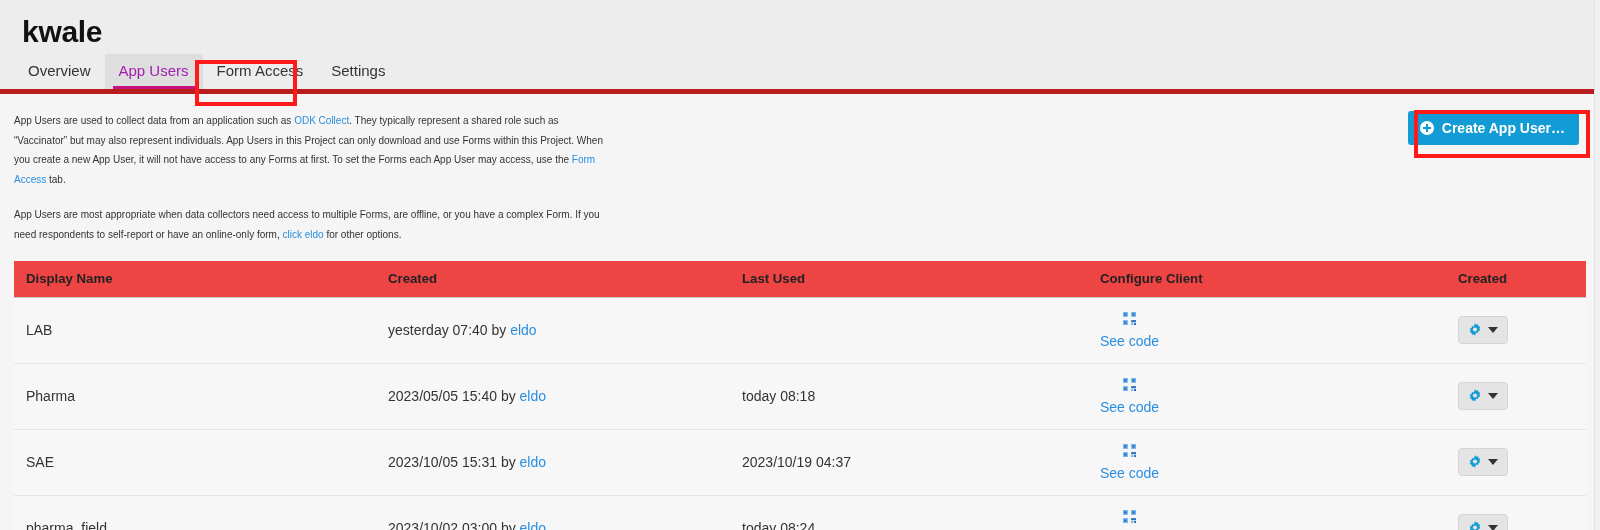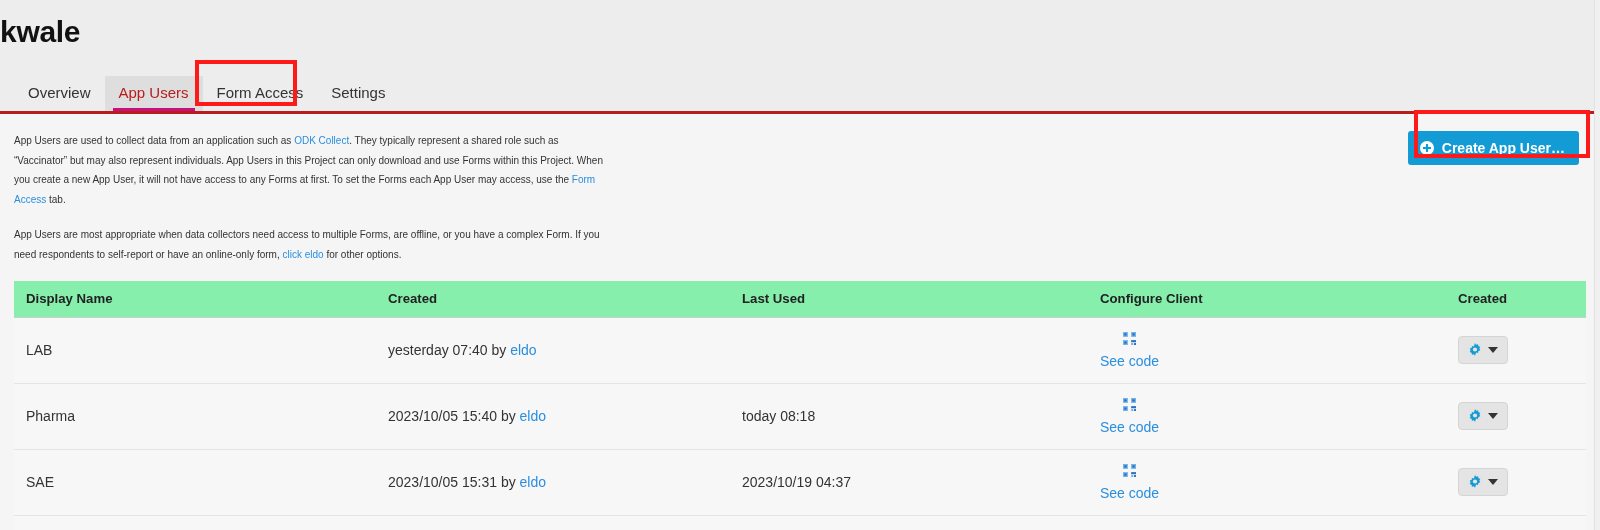--- a/index.html
+++ b/index.html
@@ -14,24 +14,24 @@
     font-family: "Liberation Sans", sans-serif;
     background: #f5f5f5;
     color: #333333;
     font-size: 14px;
     -webkit-font-smoothing: antialiased;
   }
 
   
   .header-band {
     position: relative;
-    height: 114px;
+    height: 94px;
     background: #ededed;
-    border-bottom: 3px solid #b91c1c;
-    padding: 0 0;
+    border-bottom: 5px solid #b91c1c;
+    padding: 0 22px;
   }
 
   .project-title {
     font-size: 30px;
     font-weight: bold;
     color: #111111;
     letter-spacing: -0.3px;
     padding-top: 14px;
     line-height: 36px;
   }
@@ -54,21 +54,21 @@
     line-height: 18px;
     white-space: nowrap;
     cursor: pointer;
     background: transparent;
     border: 0;
     font-family: inherit;
   }
 
   .tab.active {
     background: #dedede;
-    color: #b91c1c;
+    color: #a21caf;
   }
 
   .tab.active::after {
     content: "";
     position: absolute;
     left: 8px;
     right: 8px;
     bottom: 0;
     height: 3px;
     background: #c5127f;
@@ -146,21 +146,21 @@
     padding: 0 14px;
   }
 
   table.app-users {
     width: 100%;
     border-collapse: collapse;
     table-layout: fixed;
   }
 
   table.app-users thead th {
-    background: #86efac;
+    background: #ef4444;
     text-align: left;
     font-size: 13.2px;
     font-weight: bold;
     color: #222222;
     padding: 10px 12px;
     border-bottom: 1px solid #cccccc;
     line-height: 16px;
   }
 
   table.app-users tbody td {
@@ -315,21 +315,21 @@
               <path fill="#129bd4" d="M8 0l1.3 1.9 2.2-.6.4 2.3 2.2.8-1.1 2 1.1 2-2.2.8-.4 2.3-2.2-.6L8 14.7 6.7 12.9l-2.2.6-.4-2.3-2.2-.8 1.1-2-1.1-2 2.2-.8.4-2.3 2.2.6z"></path>
               <circle cx="8" cy="7.4" r="2.4" fill="#e4e4e4"></circle>
             </svg>
             <span class="caret"></span>
           </button>
         </td>
       </tr>
 
       <tr>
         <td>Pharma</td>
-        <td><span>2023/10/05 15:40 by </span><a class="link">eldo</a></td>
+        <td><span>2023/05/05 15:40 by </span><a class="link">eldo</a></td>
         <td>today 08:18</td>
         <td>
           <a class="see-code">
             <svg class="qr-icon" viewBox="0 0 16 16">
               <rect x="0" y="0" width="6" height="6" fill="#6fb3ea"></rect>
                 <rect x="1.6" y="1.6" width="2.8" height="2.8" fill="#2a6fc0"></rect>
               <rect x="10" y="0" width="6" height="6" fill="#6fb3ea"></rect>
                 <rect x="11.6" y="1.6" width="2.8" height="2.8" fill="#2a6fc0"></rect>
               <rect x="0" y="10" width="6" height="6" fill="#6fb3ea"></rect>
                 <rect x="1.6" y="11.6" width="2.8" height="2.8" fill="#2a6fc0"></rect>

